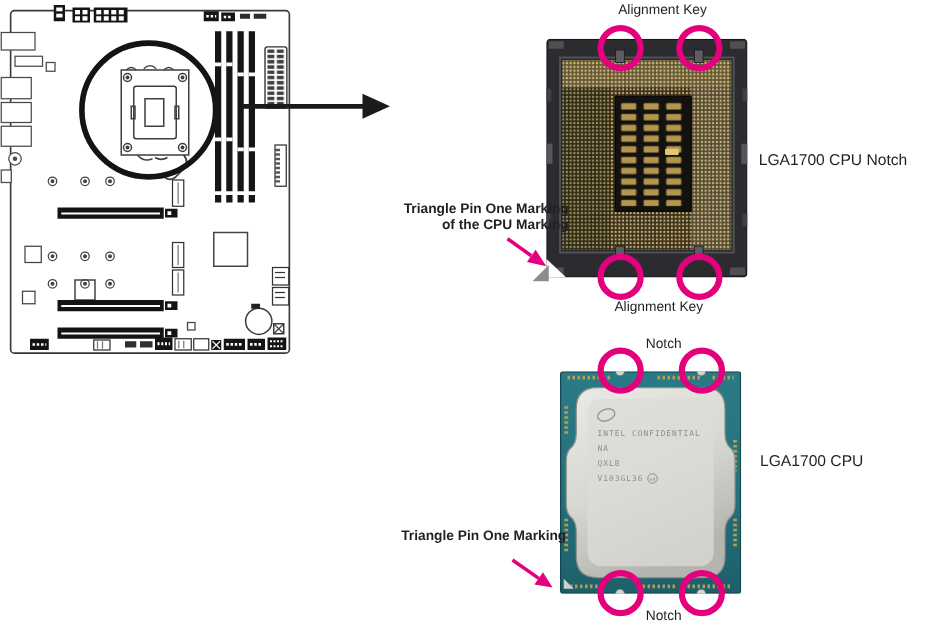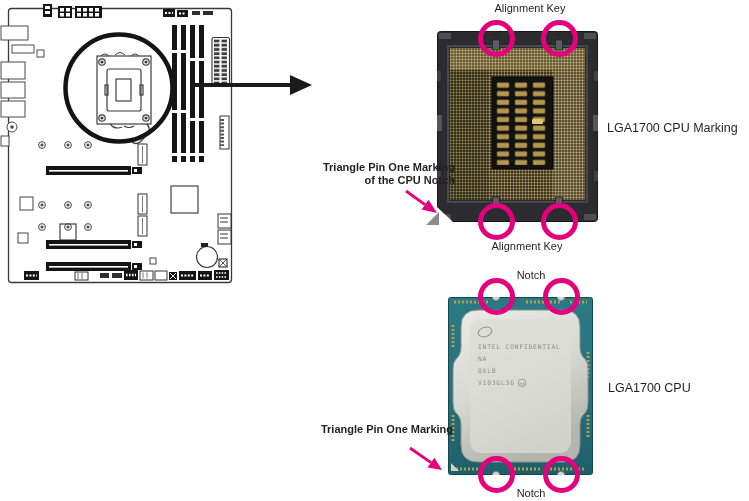--- a/index.html
+++ b/index.html
@@ -272,24 +272,24 @@
     <polygon points="2,15 15,15 15,2" fill="var(--triangle_gray,#8C8C8C)"></polygon>
   </svg>
 
   <svg class="abs" style="left:404px;top:189px" width="34" height="27" viewBox="0 0 34 27">
     <line x1="2" y1="2" x2="21" y2="15.6" stroke="var(--magenta,#E4007D)" stroke-width="2.8"></line>
     <polygon points="33,24 17.6,20.5 24.5,10.7" fill="var(--magenta,#E4007D)"></polygon>
   </svg>
 
   <div class="lbl center" style="left:455px;top:2px;width:150px">Alignment Key</div>
   <div class="lbl center" style="left:452px;top:240px;width:150px">Alignment Key</div>
-  <div class="title" style="left:607px;top:121px">LGA1700 CPU Marking</div>
+  <div class="title" style="left:607px;top:121px">LGA1700 CPU Notch</div>
   <div class="lbl rightalign" style="right:294px;top:161px">
     <span style="display:block">Triangle Pin One Marking</span>
-    <span style="display:block">of the CPU Notch</span>
+    <span style="display:block">of the CPU Marking</span>
   </div>
 
   <svg class="abs" style="left:448px;top:297px" width="145" height="178" viewBox="0 0 145 178">
     <defs>
       <linearGradient id="pcb" x1="0" y1="0" x2="0" y2="1">
         <stop offset="0" stop-color="var(--pcb_teal,#2A7A85)"></stop>
         <stop offset="0.5" stop-color="#26727D"></stop>
         <stop offset="1" stop-color="var(--pcb_teal_dark,#1D5F69)"></stop>
       </linearGradient>
       <linearGradient id="ihs" x1="0" y1="0" x2="0.4" y2="1">
@@ -338,18 +338,18 @@
   <div class="ring" style="left:477.5px;top:455.5px"></div>
   <div class="ring" style="left:542.5px;top:455.5px"></div>
 
   <svg class="abs" style="left:408px;top:446px" width="36" height="28" viewBox="0 0 36 28">
     <line x1="2" y1="2" x2="23" y2="16.7" stroke="var(--magenta,#E4007D)" stroke-width="2.8"></line>
     <polygon points="34,24 19.5,21.6 26.4,11.8" fill="var(--magenta,#E4007D)"></polygon>
   </svg>
 
   <div class="lbl center" style="left:481px;top:269px;width:100px">Notch</div>
   <div class="lbl center" style="left:481px;top:487px;width:100px">Notch</div>
-  <div class="title" style="left:608px;top:381px">LGA1700 CPU</div>
+  <div class="title" style="left:608px;top:362px">LGA1700 CPU</div>
   <div class="lbl rightalign" style="right:296px;top:423px">
     <span style="display:block">Triangle Pin One Marking</span>
   </div>
 
 </div>
 
 </body></html>

